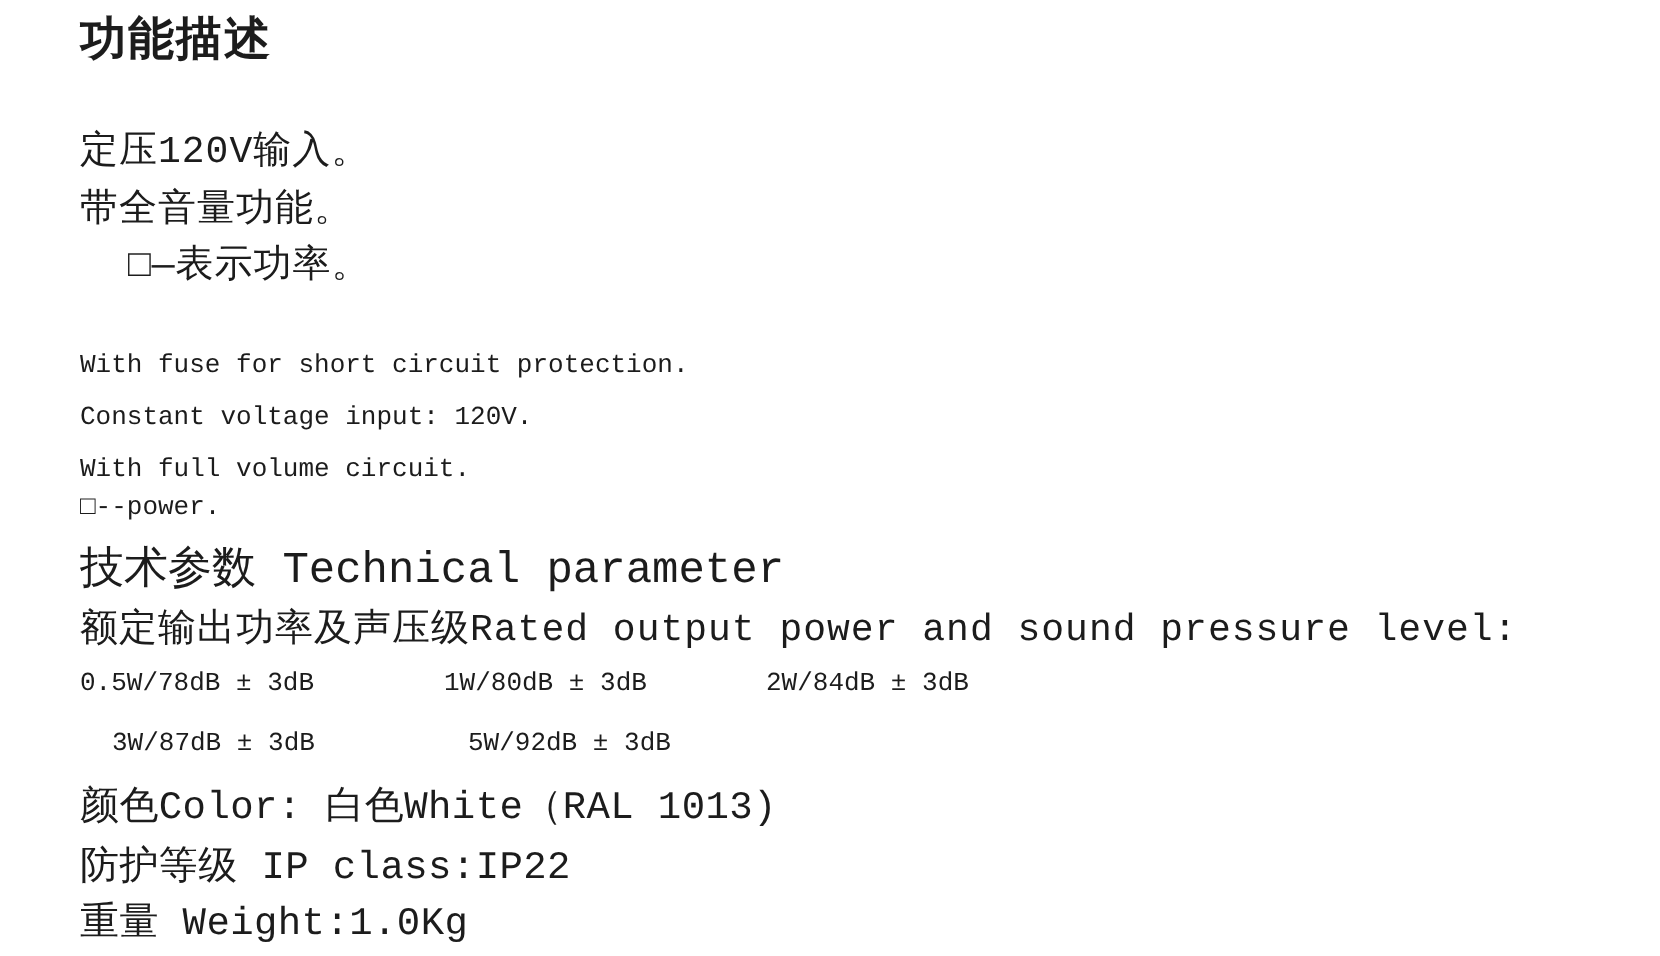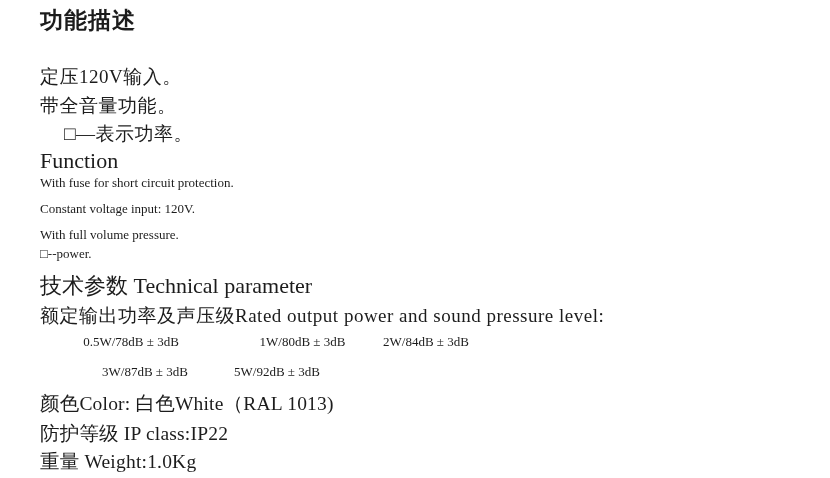--- a/index.html
+++ b/index.html
@@ -3,21 +3,21 @@
 <meta charset="utf-8">
 <style>
   * { margin: 0; padding: 0; box-sizing: border-box; }
   html, body { background: #ffffff; }
   .page {
     position: relative;
     width: 818px;
     height: 478px;
     background: var(--page-bg, #ffffff);
     color: var(--page-fg, #1c1c1c);
-    font-family: Liberation Serif, serif;
+    font-family: Liberation Mono, monospace;
     overflow: hidden;
   }
   .line {
     position: absolute;
     left: 40px;
     white-space: nowrap;
     line-height: 1.25;
   }
   .h-cn  { font-size: 23px; font-weight: bold; letter-spacing: 1px; }
   .h-en  { font-size: 22px; font-weight: normal; }
@@ -34,41 +34,40 @@
   .l8  { top: 201px; }
   .l9  { top: 227px; }
   .l10 { top: 246px; }
   .l11 { top: 272px; }
   .l12 { top: 304px; }
   .l13 { top: 334px; }
   .l14 { top: 364px; margin-left: 16px; }
   .l15 { top: 392px; }
   .l16 { top: 422px; }
   .l17 { top: 450px; }
-  .spec { display: inline-block; text-align: center; }
+  .spec { display: inline-block; }
   .spec-a { width: 182px; }
   .spec-b { width: 161px; }
   .spec-c { width: 178px; }
 </style>
 </head>
 <body>
 
 <div class="page" style="--page-bg: #ffffff; --page-fg: #1c1c1c;">
 
   <h1 class="line h-cn l1">功能描述</h1>
 
   <p class="line cn l3">定压120V输入。</p>
   <p class="line cn l4">带全音量功能。</p>
   <p class="line cn l5">□—表示功率。</p>
 
-  <h2 class="line h-en l6">Function</h2>
 
   <p class="line en l7">With fuse for short circuit protection.</p>
   <p class="line en l8">Constant voltage input: 120V.</p>
-  <p class="line en l9">With full volume pressure.</p>
+  <p class="line en l9">With full volume circuit.</p>
   <p class="line en l10">□--power.</p>
 
   <h2 class="line h-en l11">技术参数 Technical parameter</h2>
 
   <p class="line cn l12">额定输出功率及声压级Rated output power and sound pressure level:</p>
 
   <p class="line en l13">
     <span class="spec spec-a">0.5W/78dB ± 3dB</span><span class="spec spec-b">1W/80dB ± 3dB</span><span class="spec">2W/84dB ± 3dB</span>
   </p>
 

